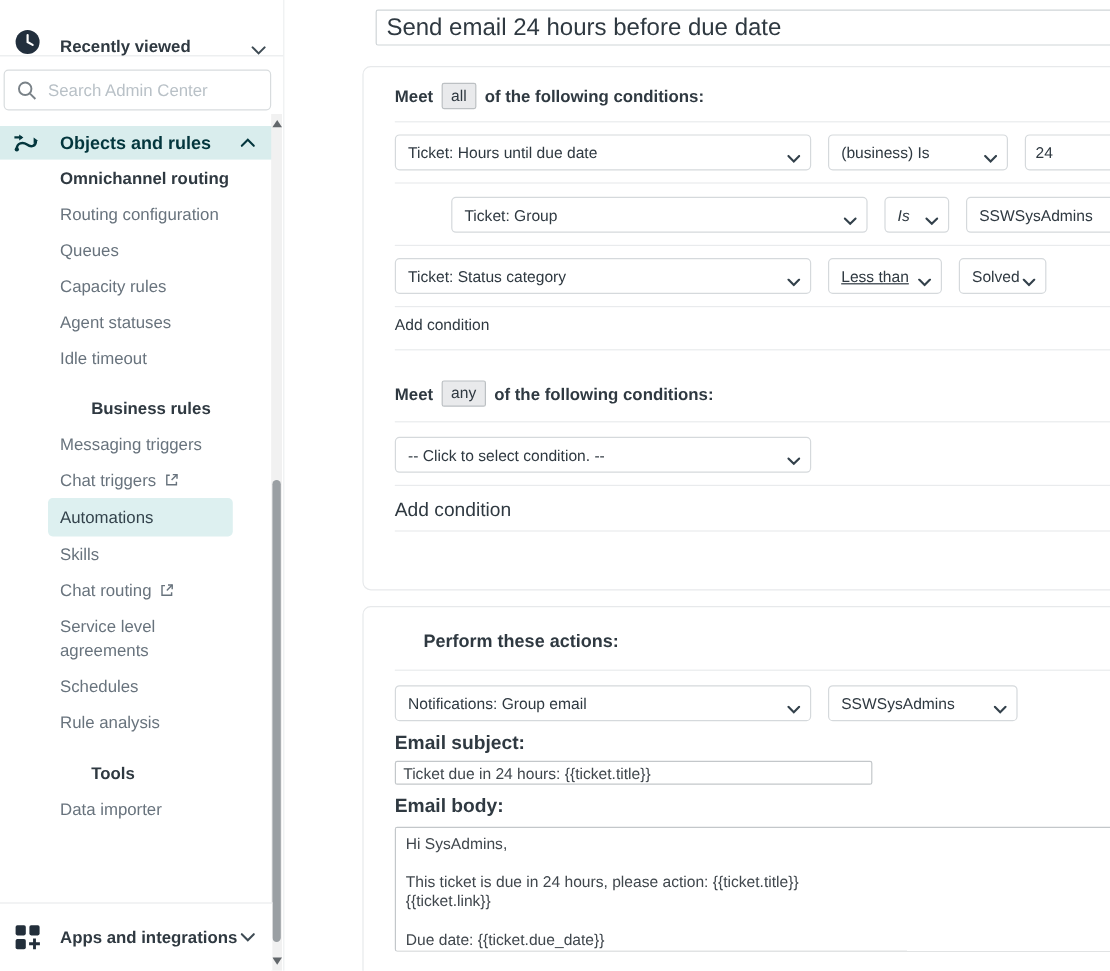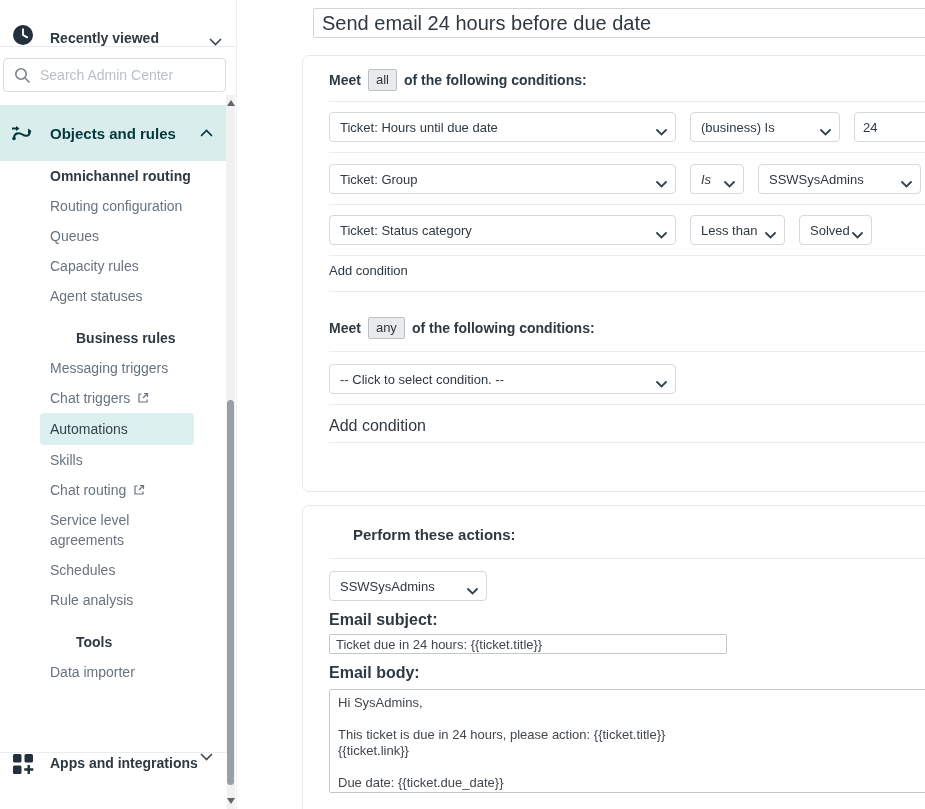--- a/index.html
+++ b/index.html
@@ -30,21 +30,21 @@
   }
   .search-box .mag { position:absolute; left:10px; top:8px; }
   .search-box input {
     border:none; outline:none; width:160px; font-size:14px;
     font-family:"Liberation Sans", sans-serif; color:#c2410c; background:transparent;
   }
   .search-box input::placeholder { color:#b9c1c7; }
 
   .nav { position:absolute; top:105px; left:0; width:227px; }
   .section-header {
-    height:56px; background:#d9eded; display:flex; align-items:center;
+    height:28px; background:#d9eded; display:flex; align-items:center;
     padding:0 14px 0 10px; cursor:pointer;
   }
   .section-header .sec-label { margin-left:14px; font-size:15px; font-weight:600; color:#03363d; flex:1; }
   .group-label {
     height:30px; display:flex; align-items:center; padding-left:50px;
     font-size:14px; font-weight:700; color:#2f3941;
   }
   .group-label.spaced { margin-top:12px;margin-left:26px; }
   .nav-item {
     min-height:30px; display:flex; align-items:center; padding-left:50px;
@@ -54,21 +54,21 @@
   .nav-item.selected {
     margin-left:40px; margin-right:33px; padding-left:10px;
     height:32px; background:#ddf0f0; border-radius:4px; color:#33434c;
   }
   .nav-item.wrap2 {
     padding:5px 70px 5px 50px; line-height:20px; align-items:flex-start;
   }
 
   .apps-row {
     position:absolute; left:0; bottom:0; width:227px; height:57px;
-    border-top:1px solid #e9ebed; display:flex; 
+    border-top:1px solid #e9ebed; display:flex; align-items:center;
     padding:0 14px 0 12px; cursor:pointer; background:#fff;
   }
   .apps-label {
     margin-left:16px; width:112px; font-size:14px; font-weight:600;
     color:#2f3941; line-height:20px; flex:1;
   }
 
   
   .rail {
     position:absolute; top:95px; bottom:0; right:1px; width:9px;
@@ -194,20 +194,21 @@
               <path d="M1.5 6.5 L6.5 1.5 L11.5 6.5"></path>
             </svg>
         </span>
       </div>
 
       <div class="group-label">Omnichannel routing</div>
       <a class="nav-item">Routing configuration</a>
       <a class="nav-item">Queues</a>
       <a class="nav-item">Capacity rules</a>
       <a class="nav-item">Agent statuses</a>
+      <a class="nav-item">Idle timeout</a>
 
       <div class="group-label spaced">Business rules</div>
       <a class="nav-item">Messaging triggers</a>
       <a class="nav-item">
         <span>Chat triggers</span>
         <span class="ext">
           <svg width="12" height="12" viewBox="0 0 12 12" fill="none" stroke="#68737d" stroke-width="1.2">
               <path d="M4.5 2 H2 V10 H10 V7.5"></path>
               <path d="M7 1.5 H10.5 V5"></path>
               <path d="M10.5 1.5 L6 6"></path>
@@ -282,21 +283,21 @@
           <span>(business) Is</span>
           <span class="schev"><svg width="11" height="7" viewBox="0 0 11 7" fill="none" stroke="#33414b" stroke-width="1.8" stroke-linecap="round">
                 <path d="M1 1 L5.5 5.5 L10 1"></path>
               </svg></span>
         </div>
         <input class="txt-input" style="width: 120px;" value="24">
       </div>
       <div class="sep" style="top:96px;"></div>
 
       <div class="row" style="top:108px;">
-        <div class="select" style="width:347px;">
+        <div class="select" style="width:347px;margin-left:47px;">
           <span>Ticket: Group</span>
           <span class="schev"><svg width="11" height="7" viewBox="0 0 11 7" fill="none" stroke="#33414b" stroke-width="1.8" stroke-linecap="round">
                 <path d="M1 1 L5.5 5.5 L10 1"></path>
               </svg></span>
         </div>
         <div class="select" style="width:54px;font-style:italic;">
           <span>Is</span>
           <span class="schev"><svg width="11" height="7" viewBox="0 0 11 7" fill="none" stroke="#33414b" stroke-width="1.8" stroke-linecap="round">
                 <path d="M1 1 L5.5 5.5 L10 1"></path>
               </svg></span>
@@ -310,21 +311,21 @@
       </div>
       <div class="sep" style="top:148px;"></div>
 
       <div class="row" style="top:159px;">
         <div class="select" style="width:347px;">
           <span>Ticket: Status category</span>
           <span class="schev"><svg width="11" height="7" viewBox="0 0 11 7" fill="none" stroke="#33414b" stroke-width="1.8" stroke-linecap="round">
                 <path d="M1 1 L5.5 5.5 L10 1"></path>
               </svg></span>
         </div>
-        <div class="select" style="width:95px;">
+        <div class="select" style="width:95px;text-decoration:underline;">
           <span>Less than</span>
           <span class="schev"><svg width="11" height="7" viewBox="0 0 11 7" fill="none" stroke="#33414b" stroke-width="1.8" stroke-linecap="round">
                 <path d="M1 1 L5.5 5.5 L10 1"></path>
               </svg></span>
         </div>
         <div class="select" style="width:73px;">
           <span>Solved</span>
           <span class="schev"><svg width="11" height="7" viewBox="0 0 11 7" fill="none" stroke="#33414b" stroke-width="1.8" stroke-linecap="round">
                 <path d="M1 1 L5.5 5.5 L10 1"></path>
               </svg></span>
@@ -354,20 +355,26 @@
 
       <div class="add-cond-lg" style="top:361px;">Add condition</div>
       <div class="sep" style="top:386px;"></div>
     </section>
 
     <section class="panel panel2">
       <div class="panel-heading" style="top:20px;margin-left:24px;">Perform these actions:</div>
       <div class="sep" style="top:52px;"></div>
 
       <div class="row" style="top:65px;">
+        <div class="select" style="width:347px;">
+          <span>Notifications: Group email</span>
+          <span class="schev"><svg width="11" height="7" viewBox="0 0 11 7" fill="none" stroke="#33414b" stroke-width="1.8" stroke-linecap="round">
+                <path d="M1 1 L5.5 5.5 L10 1"></path>
+              </svg></span>
+        </div>
         <div class="select" style="width:158px;">
           <span>SSWSysAdmins</span>
           <span class="schev"><svg width="11" height="7" viewBox="0 0 11 7" fill="none" stroke="#33414b" stroke-width="1.8" stroke-linecap="round">
                 <path d="M1 1 L5.5 5.5 L10 1"></path>
               </svg></span>
         </div>
       </div>
 
       <div class="field-label" style="top:105px;">Email subject:</div>
       <input class="subject-input" style="top: 128px;" value="Ticket due in 24 hours: {{ticket.title}}">

